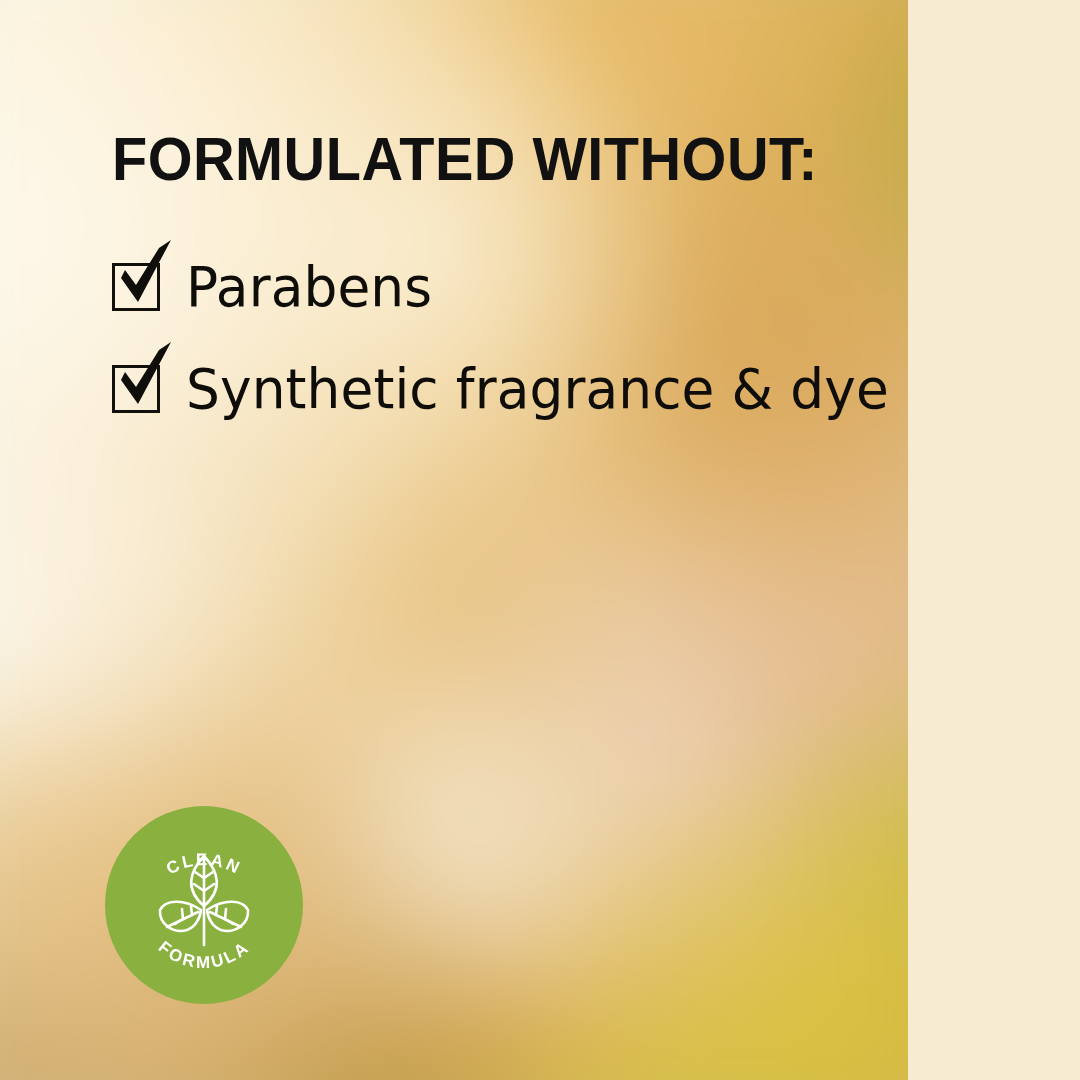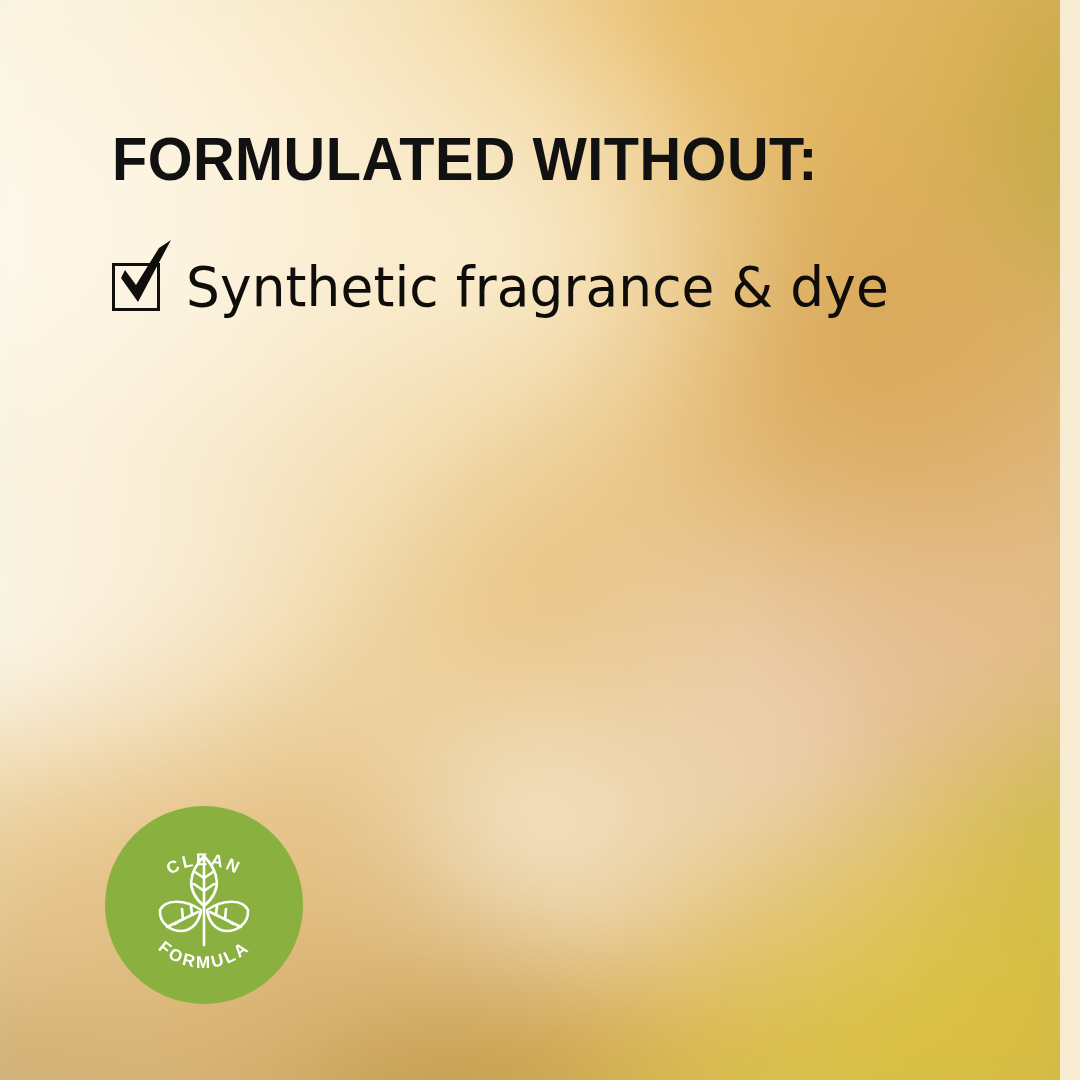--- a/index.html
+++ b/index.html
@@ -4,21 +4,21 @@
 <style>
   html,body{margin:0;padding:0;}
   body{
     width:1080px;height:1080px;overflow:hidden;
     font-family:"Liberation Sans", sans-serif;
     background:#f7ecd2;
   }
 
   
   .stage{
-    position:relative;width:1060px;height:1080px;overflow:hidden;
+    position:relative;width:908px;height:1080px;overflow:hidden;
     background:#7dd3fc;
   }
 
   
   .bg{position:absolute;inset:-90px;filter:blur(46px);}
   .bg .layer{position:absolute;inset:0;}
 
   .b1{background:
       radial-gradient(58% 52% at 8% 6%,   #fdf4e0 0%, rgba(253,244,224,0) 72%),
       radial-gradient(62% 58% at 3% 42%,  #fbf1de 0%, rgba(251,241,222,0) 74%),
@@ -138,20 +138,28 @@
     <div class="layer b5"></div>
     <div class="layer b6"></div>
   </div>
 
   <div class="content">
 
     <div class="headline">FORMULATED WITHOUT:</div>
 
     <div class="list">
 
+      <div class="row">
+        <span class="check">
+          <svg viewBox="0 0 74 74">
+            <path d="M10 38 L14 30 L25 45 L48 8 L60 0 L27 62 Z" fill="#100e0a"></path>
+          </svg>
+        </span>
+        <span class="row-label">Parabens</span>
+      </div>
 
 
 
 
       <div class="row">
         <span class="check">
           <svg viewBox="0 0 74 74">
             <path d="M10 38 L14 30 L25 45 L48 8 L60 0 L27 62 Z" fill="#100e0a"></path>
           </svg>
         </span>

